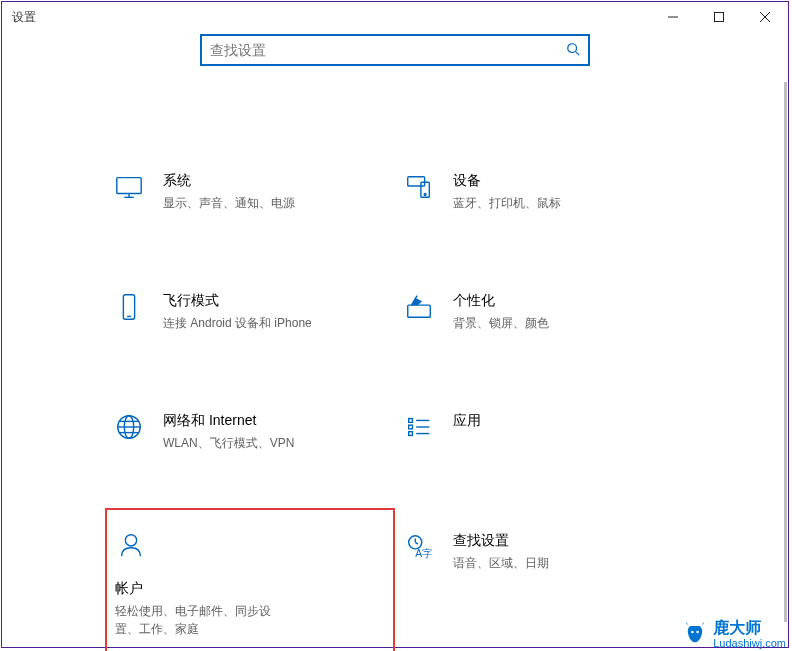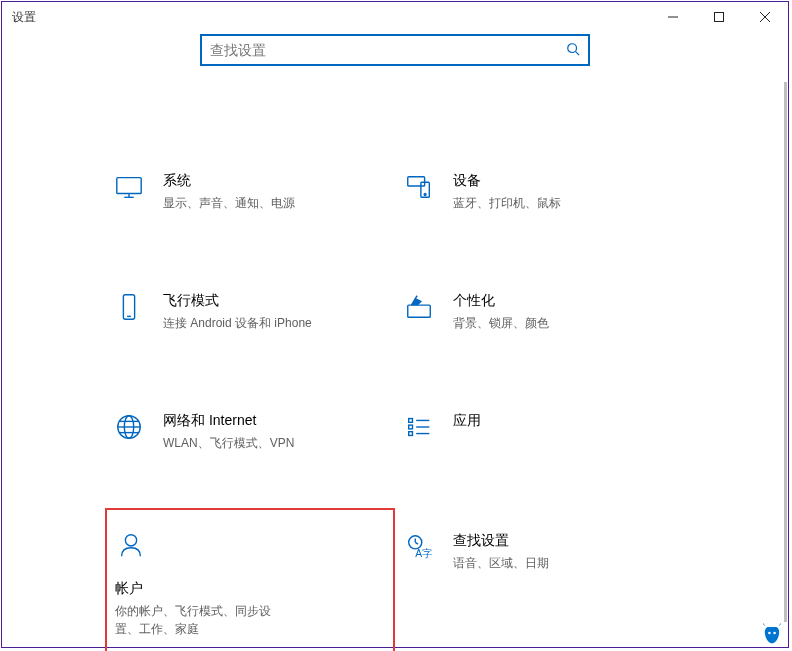--- a/index.html
+++ b/index.html
@@ -163,21 +163,21 @@
 
       <div class="tile highlight">
         <div class="tile-icon">
           <svg viewBox="0 0 32 32">
               <circle cx="16" cy="11" r="6"></circle>
               <path d="M 6 28 C 6 22 10 19 16 19 C 22 19 26 22 26 28"></path>
             </svg>
         </div>
         <div class="tile-text">
           <div class="tile-title">帐户</div>
-          <div class="tile-sub">你的帐户、飞行模式、同步设置、工作、家庭</div>
+          <div class="tile-sub">轻松使用、电子邮件、同步设置、工作、家庭</div>
         </div>
       </div>
 
       <div class="tile">
         <div class="tile-icon">
           <svg viewBox="0 0 32 32">
               <circle cx="12" cy="11" r="7"></circle>
               <line x1="12" y1="7" x2="12" y2="11"></line>
               <line x1="12" y1="11" x2="15" y2="13"></line>
               <text x="12" y="27" font-size="11" fill="#0067c0" stroke="none" font-family="sans-serif">A字</text>
@@ -226,13 +226,17 @@
 </div>
 
 <div class="watermark">
   <span class="wm-icon">
     <svg viewBox="0 0 32 28">
         <path d="M 6 2 L 8 6 L 6 4 M 10 1 L 11 7 M 22 1 L 21 7 M 26 2 L 24 6 L 26 4 M 11 7 C 8 8 7 12 8 16 C 9 22 13 26 16 26 C 19 26 23 22 24 16 C 25 12 24 8 21 7 Z" fill="#0074d1"></path>
         <circle cx="13" cy="14" r="1.5" fill="#fff"></circle>
         <circle cx="19" cy="14" r="1.5" fill="#fff"></circle>
       </svg>
   </span>
+  <div class="wm-block">
+    <span class="wm-txt1">鹿大师</span>
+    <span class="wm-txt2">Ludashiwj.com</span>
+  </div>
 </div>
 
 </body></html>

